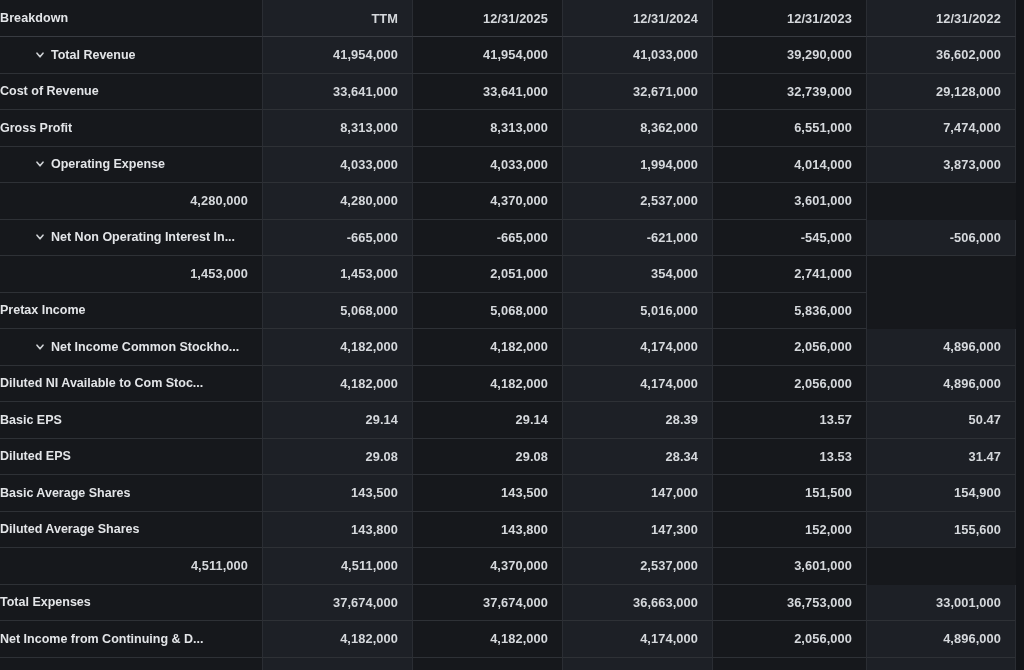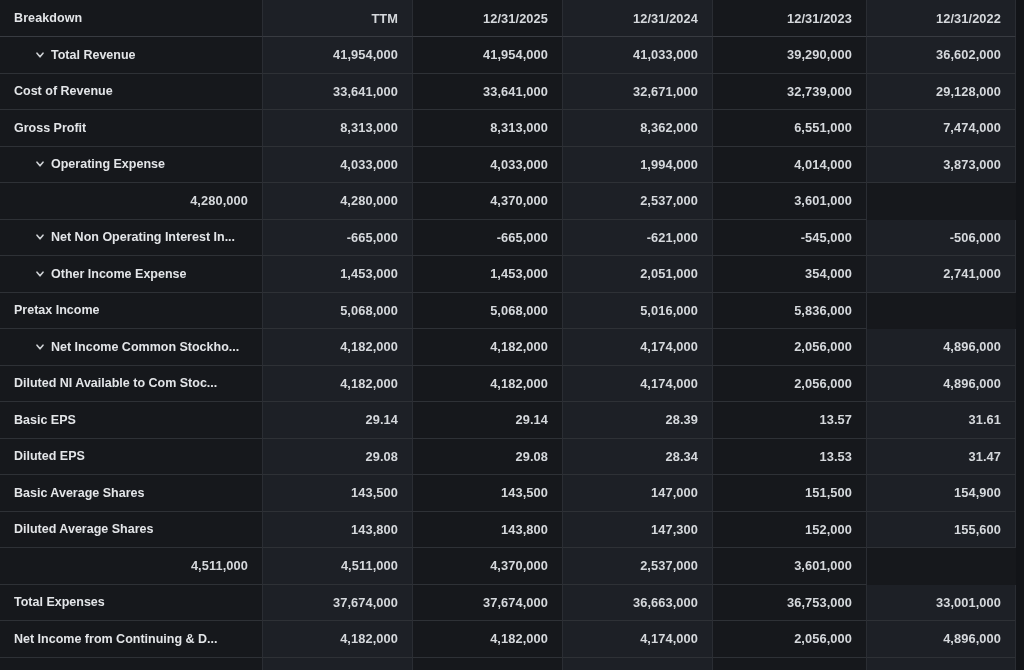--- a/index.html
+++ b/index.html
@@ -35,21 +35,21 @@
     background:var(--col-dark);
     overflow:hidden;white-space:nowrap;
   }
   .row .cell:nth-child(even){background:var(--col-light);}
   .header .cell{height:37px;border-bottom:1px solid var(--header-border);}
   .header-cell{
     font-size:12px;font-weight:700;color:var(--text-header);
     letter-spacing:.1px;
   }
   .label-cell{
-    padding-left:14px;
+    padding-left:0;
     font-size:12.5px;font-weight:700;color:var(--text-label);
     cursor:default;
   }
   .label-cell.expandable{padding-left:35px;cursor:pointer;}
   .label-text{overflow:hidden;white-space:nowrap;}
   .num{
     justify-content:flex-end;padding-right:14px;
     font-size:12.8px;font-weight:700;color:var(--text-value);
     letter-spacing:.1px;
   }
@@ -154,28 +154,20 @@
       <span class="label-text">Net Non Operating Interest In...</span>
     </div>
     <div class="cell num">-665,000</div>
     <div class="cell num">-665,000</div>
     <div class="cell num">-621,000</div>
     <div class="cell num">-545,000</div>
     <div class="cell num">-506,000</div>
   </div>
 
   <div class="row">
-    <div class="cell label-cell expandable">
-      <span class="chevron-wrap">
-        <svg width="10" height="10" viewBox="0 0 10 10">
-          <polyline points="2,3.2 5,6.8 8,3.2" fill="none" stroke="#ced1d5" stroke-width="1.6" stroke-linecap="round" stroke-linejoin="round"></polyline>
-        </svg>
-      </span>
-      <span class="label-text">Other Income Expense</span>
-    </div>
     <div class="cell num">1,453,000</div>
     <div class="cell num">1,453,000</div>
     <div class="cell num">2,051,000</div>
     <div class="cell num">354,000</div>
     <div class="cell num">2,741,000</div>
   </div>
 
   <div class="row">
     <div class="cell label-cell">
 
@@ -217,21 +209,21 @@
 
   <div class="row">
     <div class="cell label-cell">
 
       <span class="label-text">Basic EPS</span>
     </div>
     <div class="cell num">29.14</div>
     <div class="cell num">29.14</div>
     <div class="cell num">28.39</div>
     <div class="cell num">13.57</div>
-    <div class="cell num">31.61</div>
+    <div class="cell num">50.47</div>
   </div>
 
   <div class="row">
     <div class="cell label-cell">
 
       <span class="label-text">Diluted EPS</span>
     </div>
     <div class="cell num">29.08</div>
     <div class="cell num">29.08</div>
     <div class="cell num">28.34</div>

